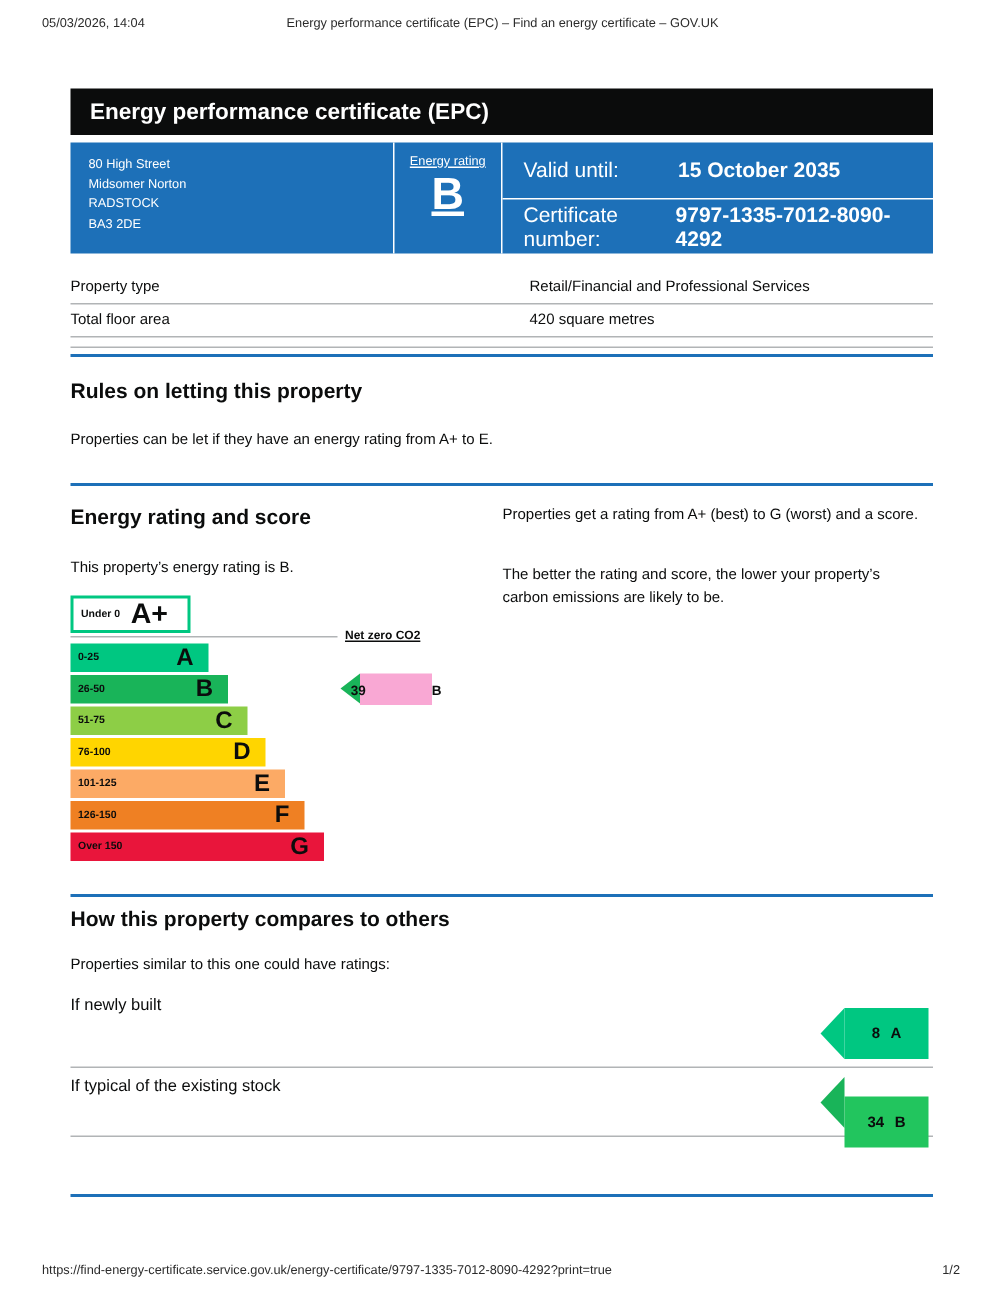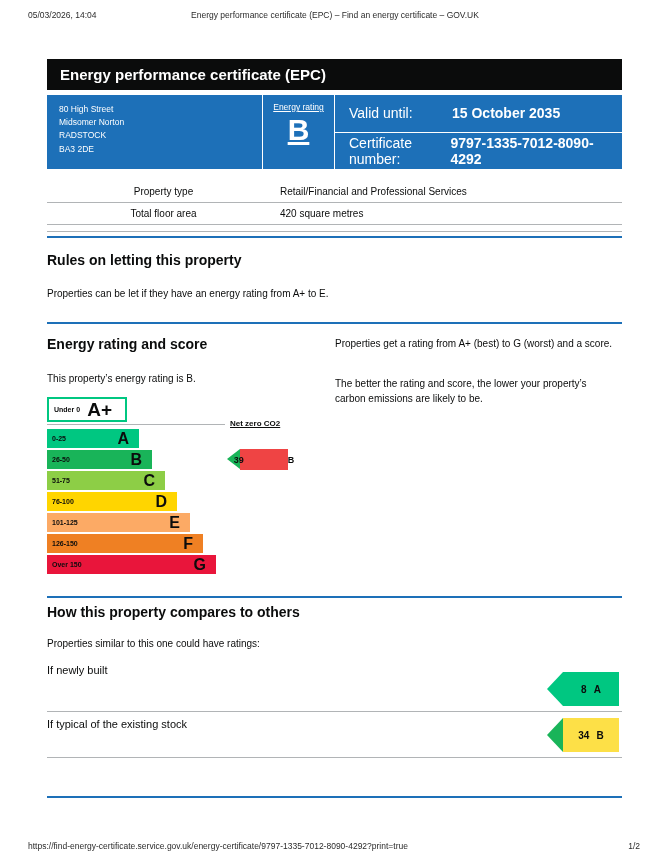--- a/index.html
+++ b/index.html
@@ -51,21 +51,21 @@
   #summary-rating-cell .rating-letter { font-size: 30px; font-weight: bold; line-height: 1.1; margin-top: 1px; }
   #summary-details { flex: 1; display: flex; flex-direction: column; }
   .detail-row { flex: 1; display: flex; align-items: center; padding-left: 14px; font-size: 14px; }
   .detail-row + .detail-row { border-top: 1px solid #ffffff; }
   .detail-label { width: 103px; }
   .detail-value { font-weight: bold; }
 
   
   #property-table { top: 181px; font-size: 10px; }
   .fact-row { height: 22px; display: flex; align-items: center; border-bottom: 1px solid #b1b4b6; }
-  .fact-label { width: 233px; text-align: center; }
+  .fact-label { width: 306px; }
 
   
   .rule-gray { height: 1px; background: #b1b4b6; }
   .rule-blue { height: 2px; background: #1d70b8; }
   #div-a1 { top: 231px; }
   #div-a2 { top: 236px; }
   #div-b  { top: 322px; }
   #div-c  { top: 596px; }
   #div-d  { top: 796px; }
 
@@ -221,21 +221,21 @@
     <span class="range">126-150</span>
     <span class="letter">F</span>
   </div>
   <div class="band b-6" style="width: 169px; background: rgb(233, 21, 59);">
     <span class="range">Over 150</span>
     <span class="letter">G</span>
   </div>
 
   <div id="current-arrow">
     <div class="tip" style="border-right-color: rgb(25, 180, 89);"></div>
-    <div class="rect" style="background: #ef4444; gap: 44px;">
+    <div class="rect" style="background: #f9a8d4; gap: 44px;">
       <span>39</span>
       <span>B</span>
     </div>
   </div>
 </div>
 
 <div class="abs content-x rule-blue" id="div-c"></div>
 
 <h2 class="abs content-x section-heading" id="compare-heading">How this property compares to others</h2>
 <p class="abs content-x body-text" id="compare-intro">Properties similar to this one could have ratings:</p>
@@ -248,21 +248,21 @@
       <span>8</span>
       <span>A</span>
     </div>
   </div>
 </div>
 
 <div class="compare-row" id="compare-row-1">
   <span class="compare-label">If typical of the existing stock</span>
   <div class="cmp-arrow">
     <div class="cmp-tip" style="border-right-color: rgb(25, 180, 89);"></div>
-    <div class="cmp-rect" style="background: #fde047;">
+    <div class="cmp-rect" style="background: #22c55e; margin-top: 13px;">
       <span>34</span>
       <span>B</span>
     </div>
   </div>
 </div>
 
 <div class="abs content-x rule-blue" id="div-d"></div>
 
 <div class="abs print-meta" id="ftr-url">https://find-energy-certificate.service.gov.uk/energy-certificate/9797-1335-7012-8090-4292?print=true</div>
 <div class="abs print-meta" id="ftr-page">1/2</div>

